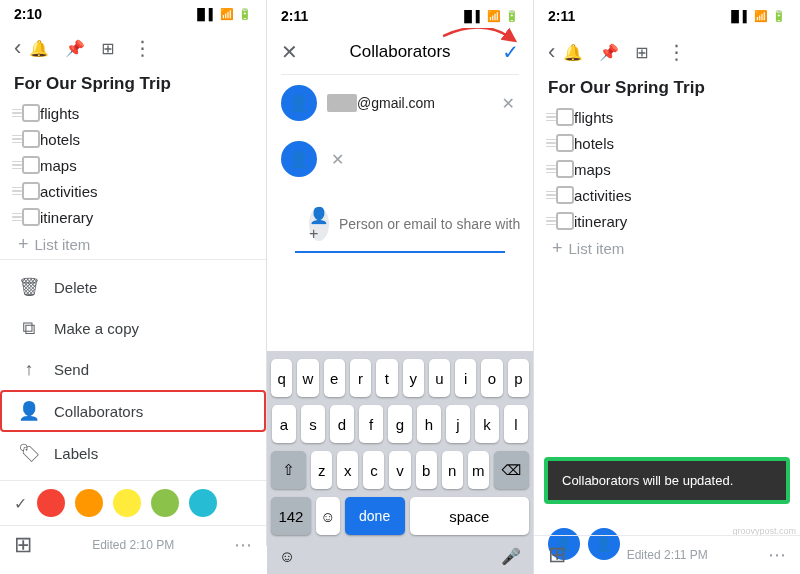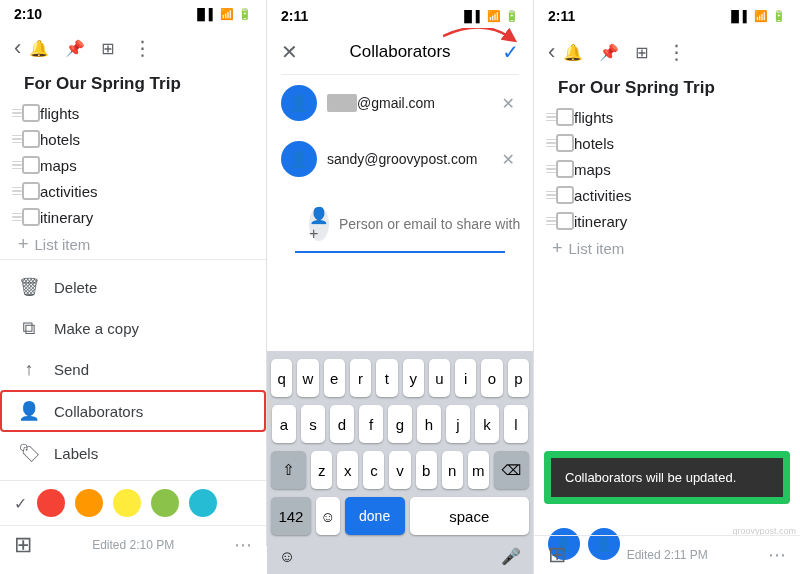--- a/index.html
+++ b/index.html
@@ -98,21 +98,21 @@
     }
 
     .top-nav .three-dots {
       font-size: 20px;
       color: #5f6368;
       padding: 2px 6px;
     }
 
     
     .note-title {
-      padding: 4px 14px 6px 24px;
+      padding: 4px 14px 6px 14px;
       font-size: 17px;
       font-weight: 600;
       color: #202124;
     }
 
     
     .list-container {
       padding: 0 6px;
       flex: 1;
     }
@@ -377,21 +377,21 @@
     .collab-snackbar {
       position: absolute;
       bottom: 70px;
       left: 10px;
       right: 10px;
       background: #323232;
       color: #fff;
       font-size: 13px;
       padding: 12px 14px;
       border-radius: 4px;
-      border: 7px solid #22c55e;
+      border: 4px solid #22c55e;
     }
 
     .collab-avatars {
       display: flex;
       gap: 8px;
       padding: 14px;
     }
 
     .small-avatar {
       width: 32px;
@@ -573,23 +573,20 @@
       <div class="collab-avatar-blue">👤</div>
       <div class="collab-email-box">
         <div class="email-blur-box"></div>
         <span class="email-text">@gmail.com</span>
       </div>
       <span class="remove-btn">✕</span>
     </div>
 
     <div class="collab-user-row">
       <div class="collab-avatar-blue">👤</div>
-      <div class="collab-email-box">
-        <span class="email-text">sandy@groovypost.com</span>
-      </div>
       <span class="remove-btn">✕</span>
     </div>
 
     <div style="padding: 10px 14px;">
       <div class="add-person-row">
         <div class="add-person-icon">👤+</div>
         <input class="add-person-input" type="text" placeholder="Person or email to share with" style="">
       </div>
     </div>
 

